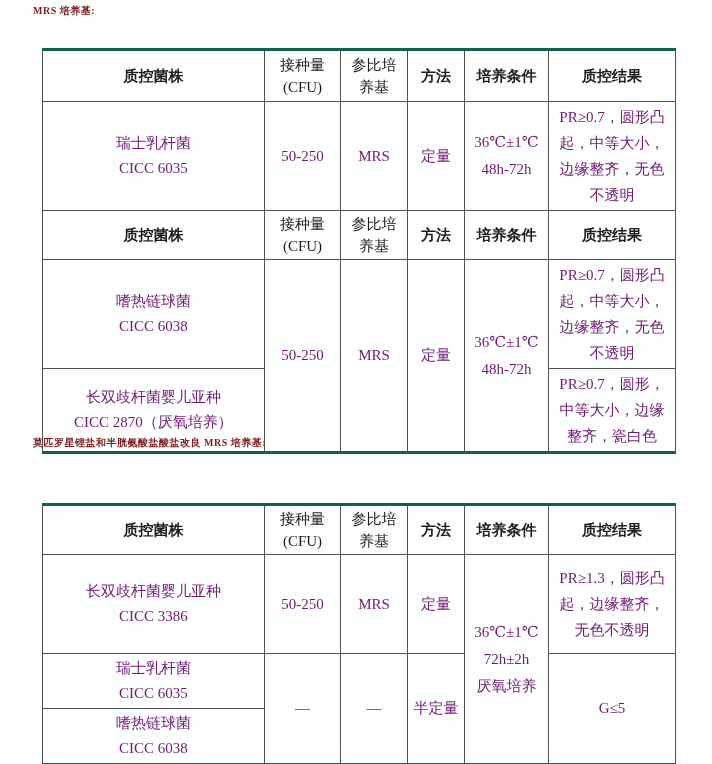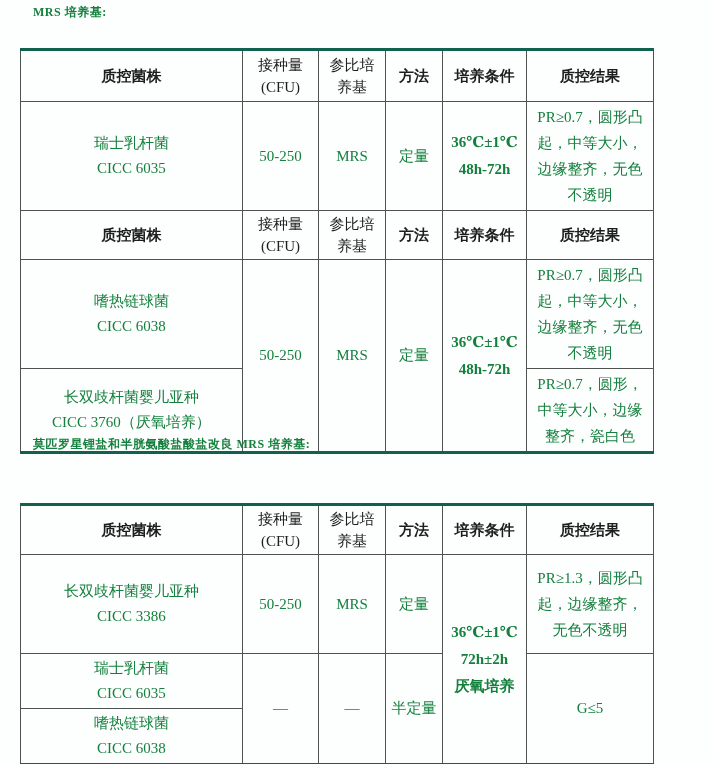--- a/index.html
+++ b/index.html
@@ -5,46 +5,46 @@
   html,body { margin:0; padding:0; }
   body {
     width:712px; height:764px; overflow:hidden; position:relative;
     background:#fdfefe;
     font-family:"Liberation Serif","DejaVu Serif",serif;
     color:#242424;
     -webkit-font-smoothing:antialiased;
   }
   .doc-title {
     position:absolute; left:33px;
-    font-size:12px; font-weight:bold; letter-spacing:0.5px;
-    color:#15803d; white-space:nowrap;
+    font-size:10px; font-weight:bold; letter-spacing:0.5px;
+    color:#7f1d1d; white-space:nowrap;
   }
   #title1 { top:4px; }
   #title2 { top:436px; }
 
   table.qc {
-    position:absolute; left:20px; width:633px;
+    position:absolute; left:42px; width:633px;
     border-collapse:collapse; table-layout:fixed;
     border-top:3px solid #12604e;
     border-bottom:3px solid #12604e;
   }
   #table1 { top:48px; }
   #table2 { top:503px; }
 
   .qc th, .qc td {
     border:1px solid #4f534f;
     text-align:center; vertical-align:middle;
     font-size:15px; padding:2px 4px;
-    color:#15803d;
+    color:#701a75;
   }
   .qc th { font-weight:bold; color:#1e1e1e; }
   .line { line-height:25px; }
   .hline { line-height:22px; font-weight:normal; }
   .result-cell { line-height:26px; padding:4px 6px; text-align:center; }
-  .cond-cell .line { line-height:27px;font-weight:bold; }
+  .cond-cell .line { line-height:27px; }
   .dash-cell { font-size:16px; }
 </style>
 </head>
 <body>
 
 <div id="title1" class="doc-title">MRS 培养基:</div>
 
 <table id="table1" class="qc">
   <colgroup>
     <col style="width:222px">
@@ -107,21 +107,21 @@
     <td rowspan="2">定量</td>
     <td rowspan="2" class="cond-cell">
       <div class="line">36℃±1℃</div>
       <div class="line">48h-72h</div>
     </td>
     <td class="result-cell">PR≥0.7，圆形凸起，中等大小，边缘整齐，无色不透明</td>
   </tr>
   <tr style="height:68px">
     <td>
       <div class="line">长双歧杆菌婴儿亚种</div>
-      <div class="line">CICC 3760（厌氧培养）</div>
+      <div class="line">CICC 2870（厌氧培养）</div>
     </td>
     <td class="result-cell">PR≥0.7，圆形，中等大小，边缘整齐，瓷白色</td>
   </tr>
 </tbody>
   </table>
 
 <div id="title2" class="doc-title">莫匹罗星锂盐和半胱氨酸盐酸盐改良 MRS 培养基:</div>
 
 <table id="table2" class="qc">
   <colgroup>

